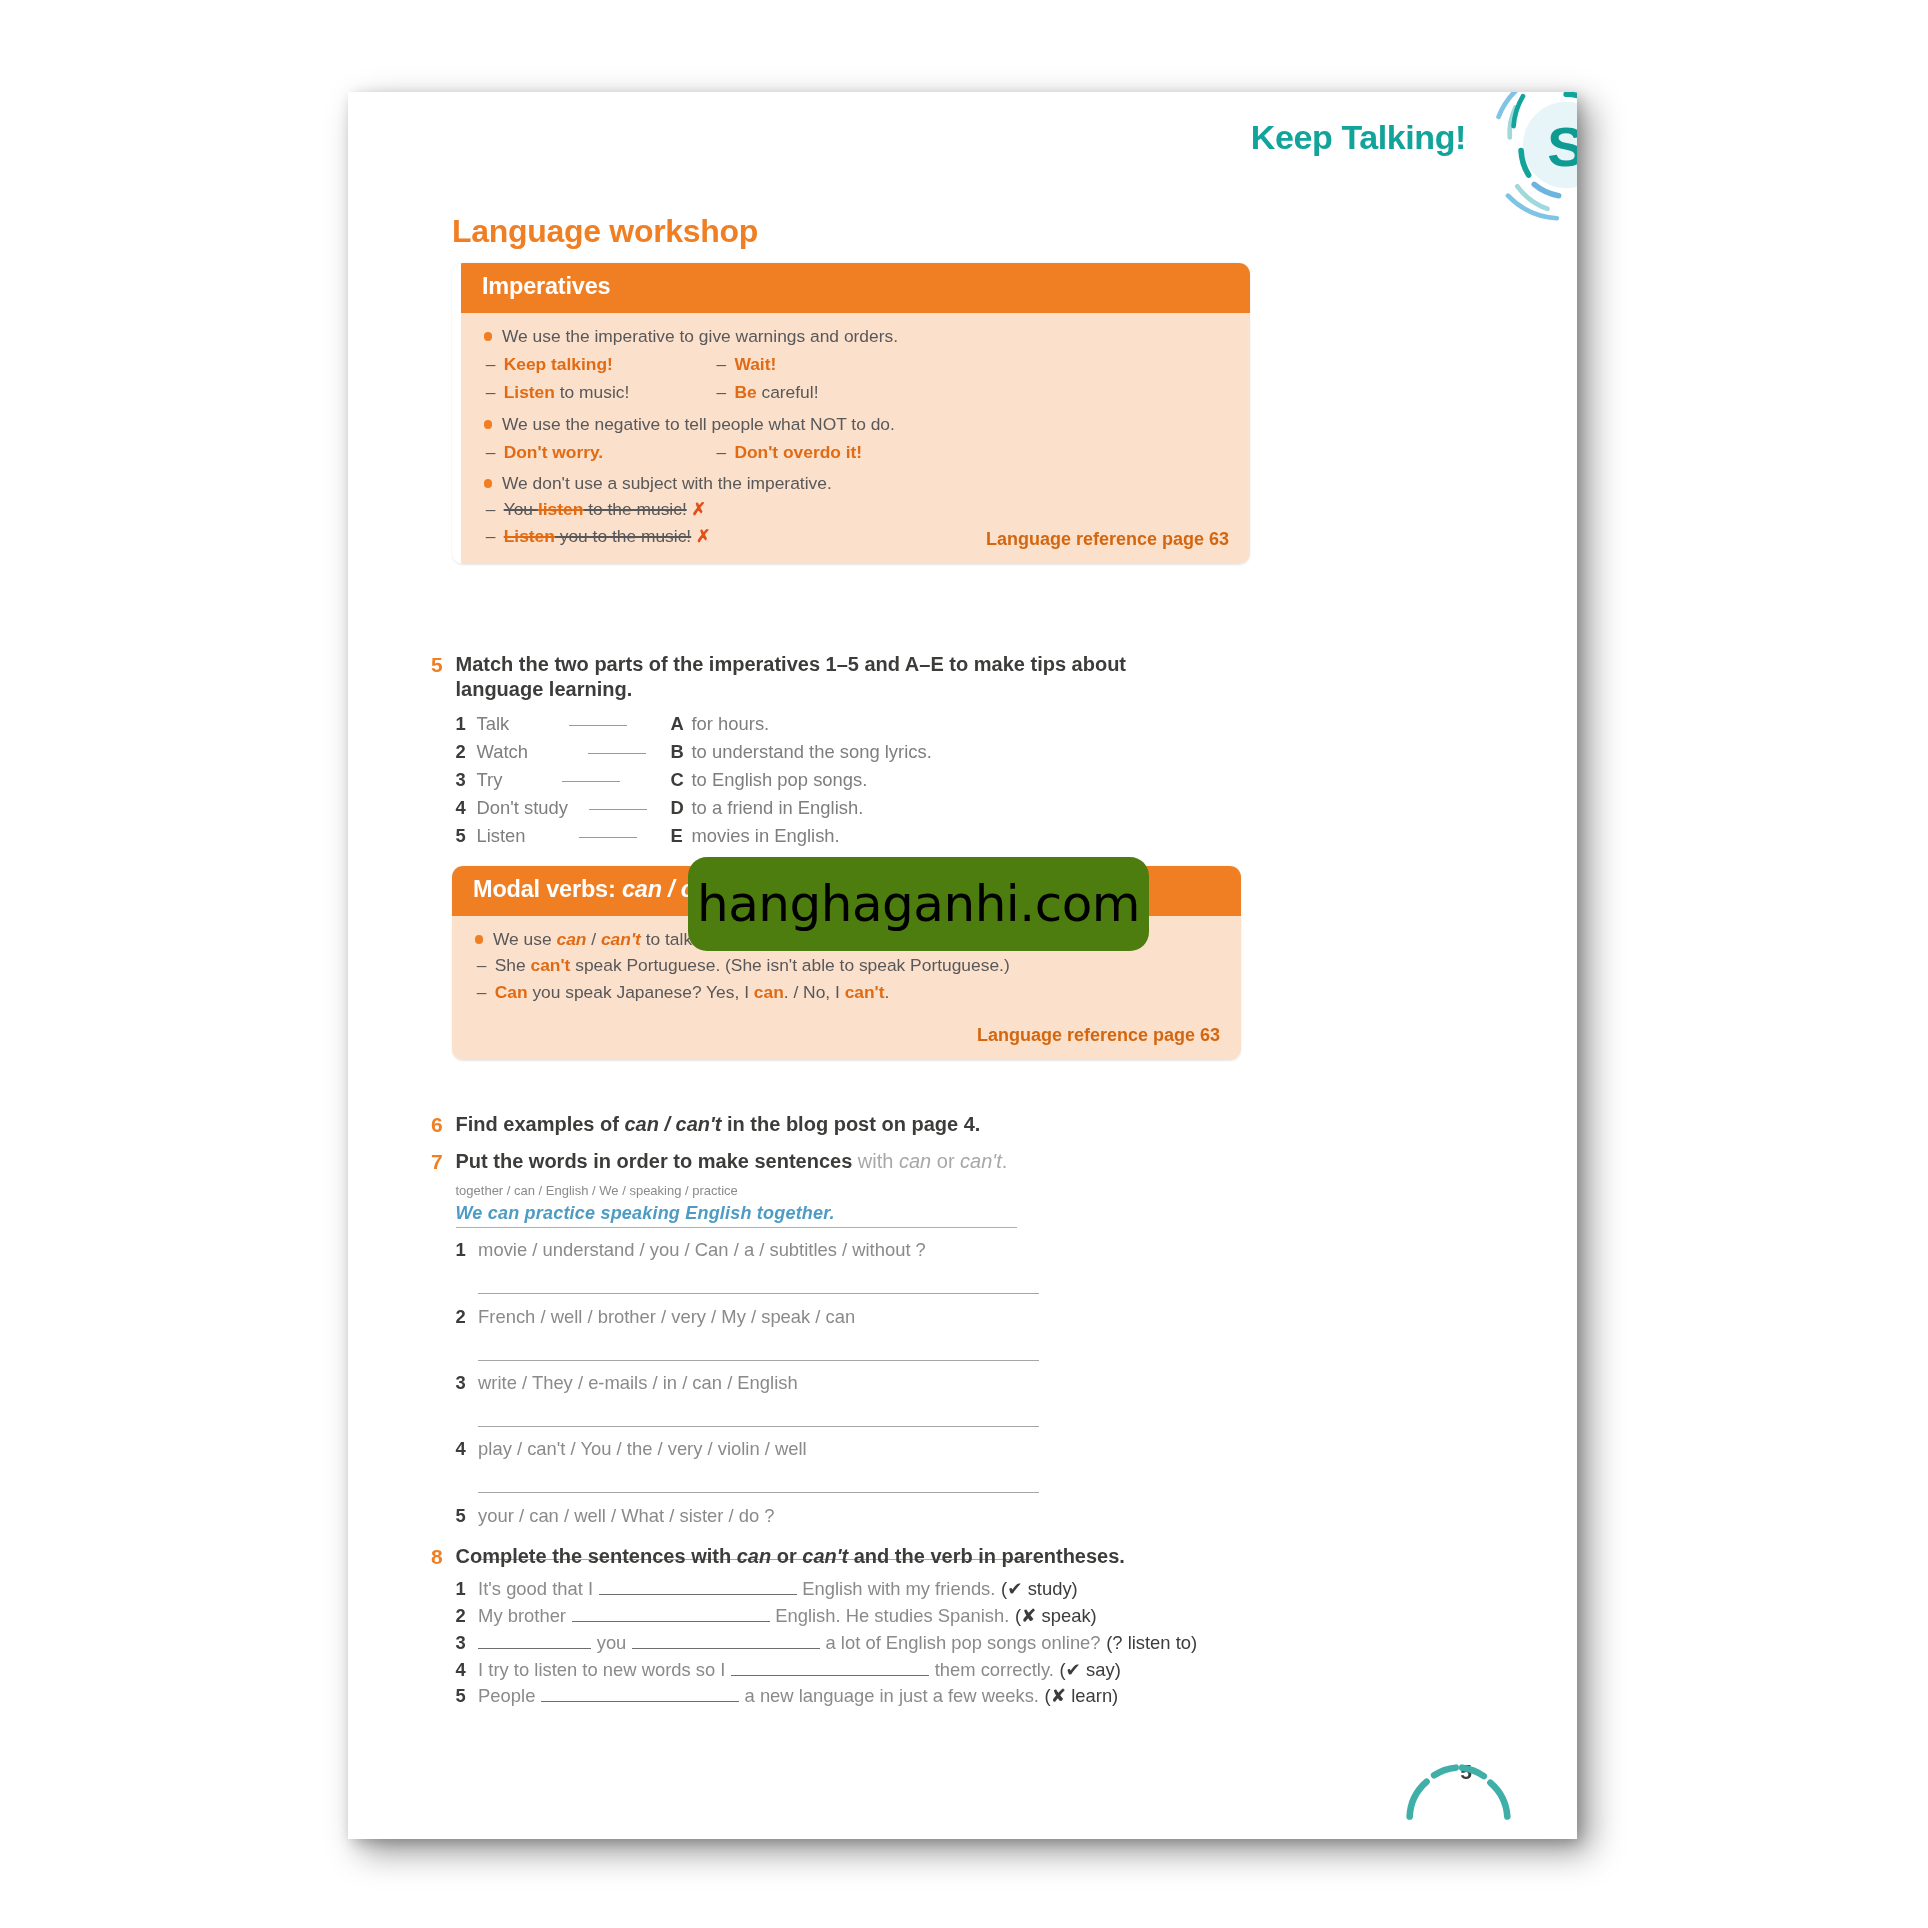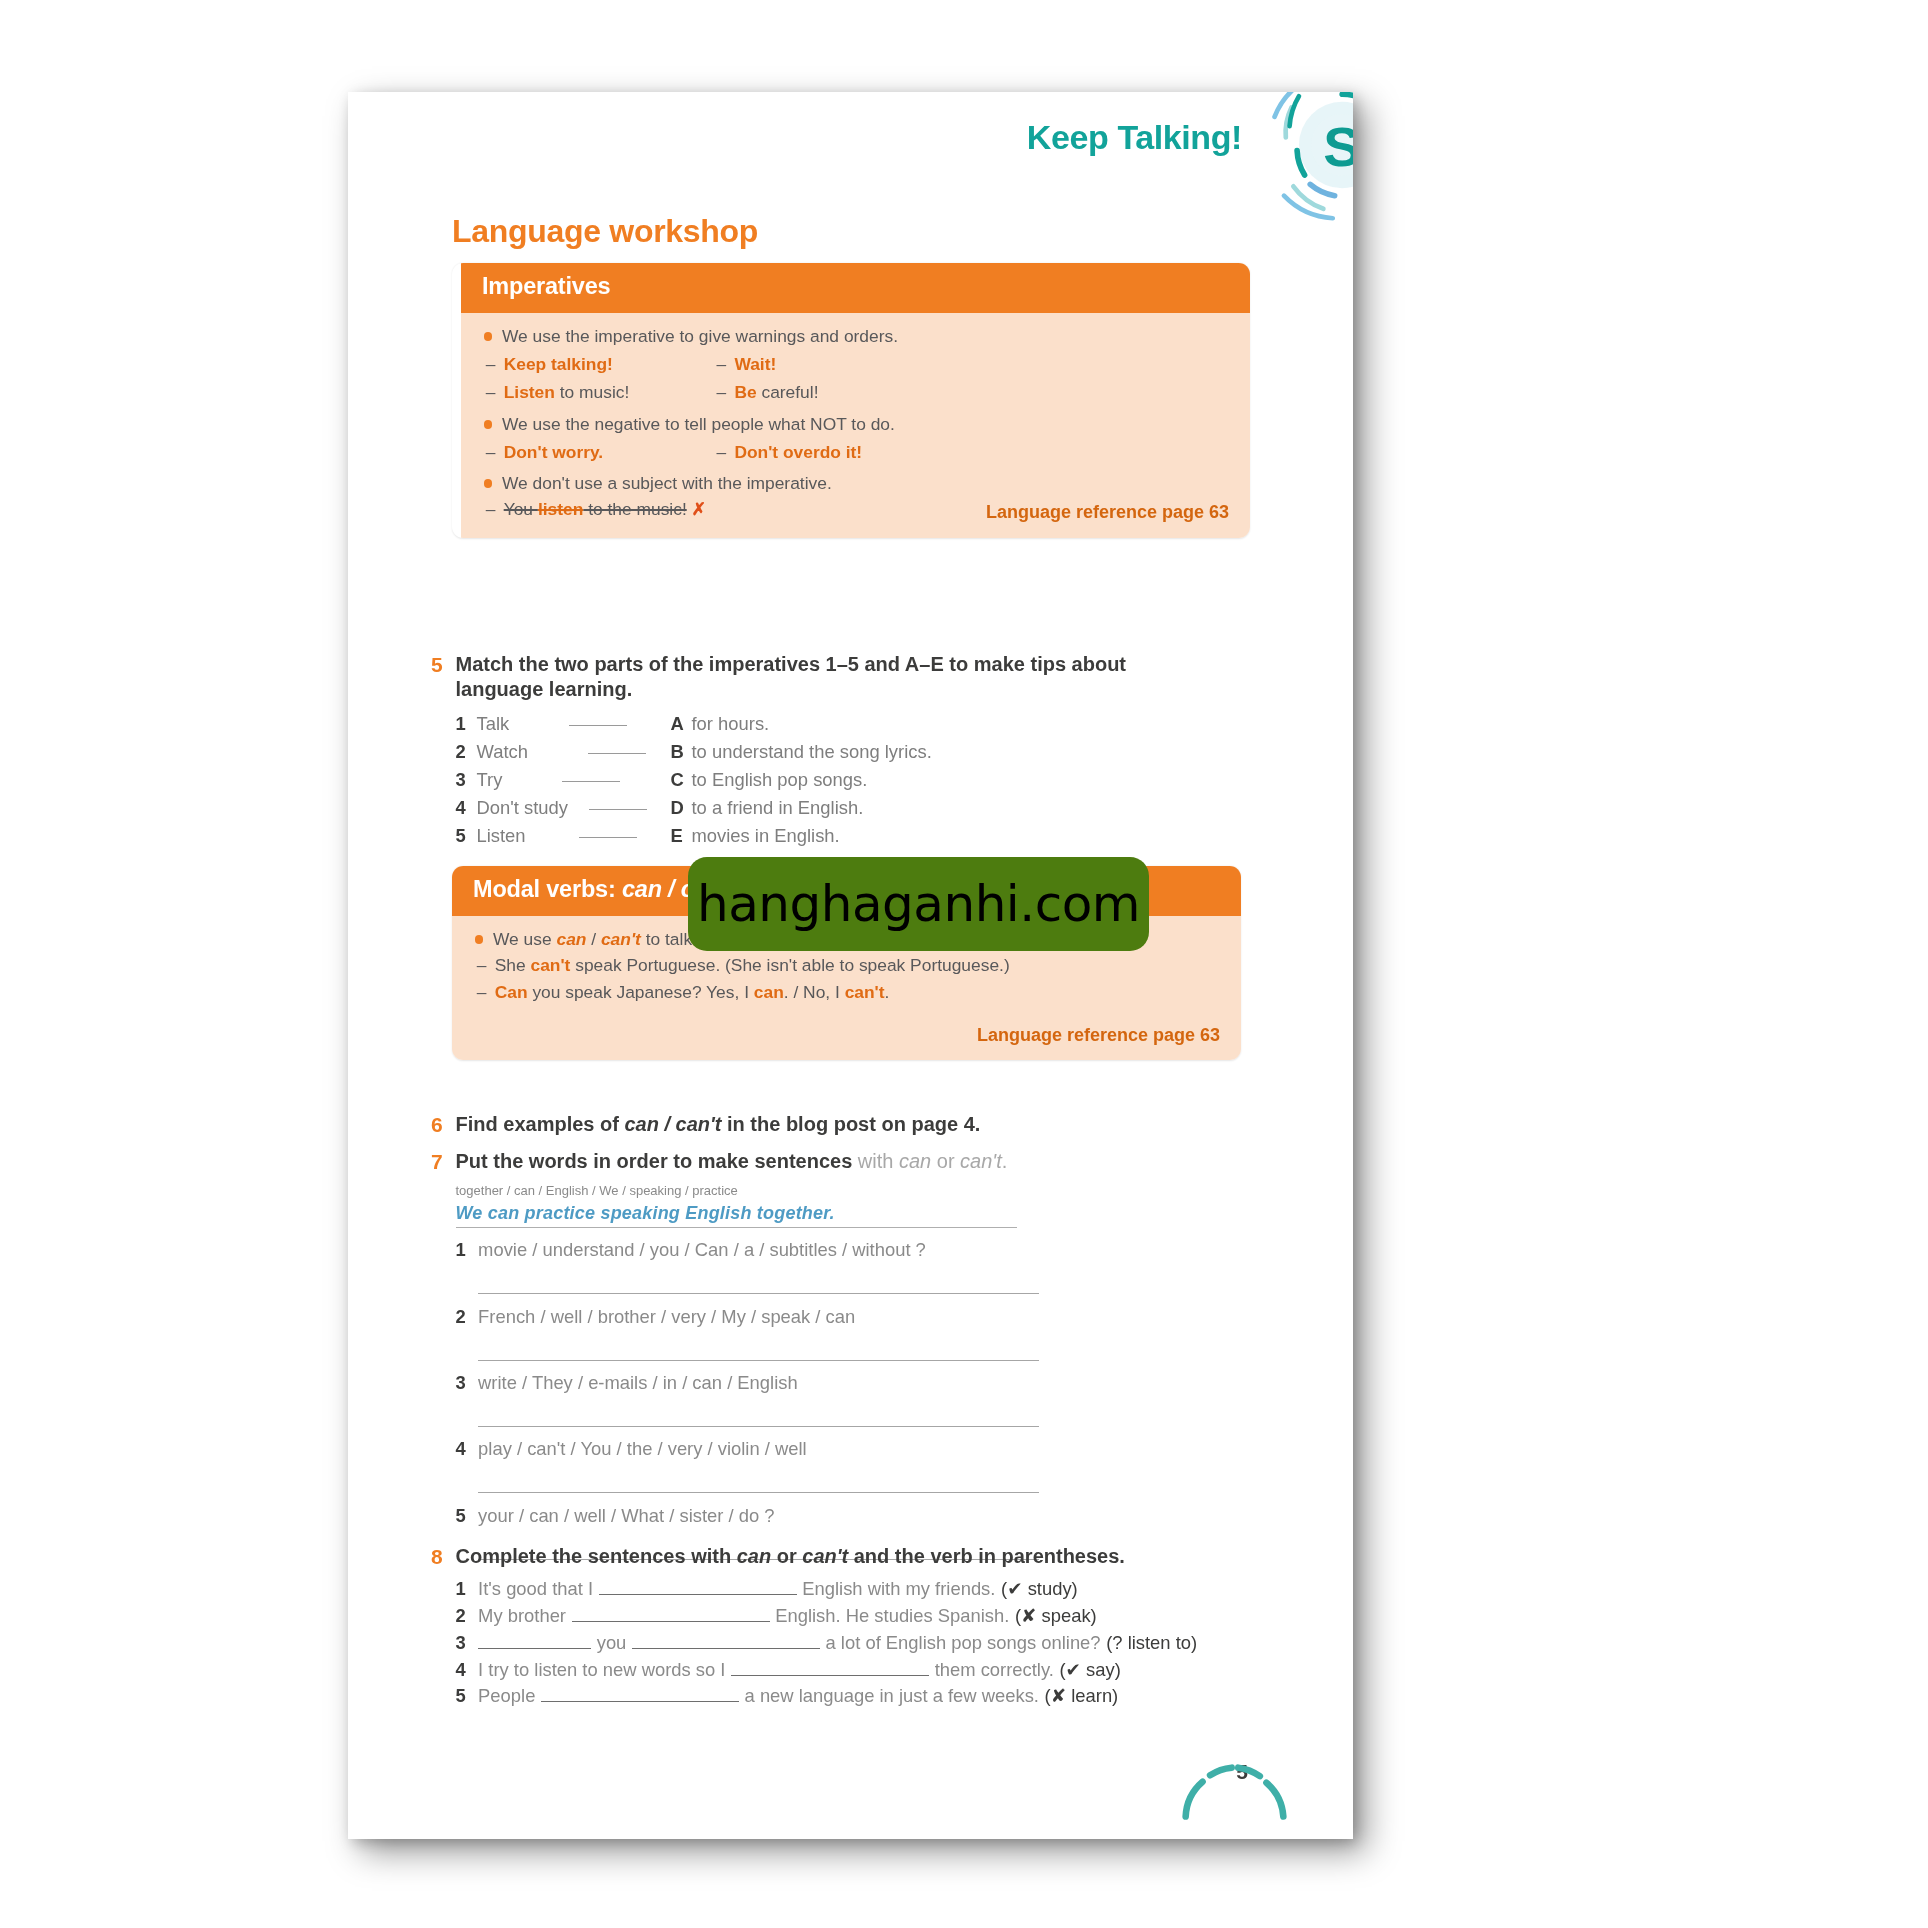--- a/index.html
+++ b/index.html
@@ -8,21 +8,21 @@
     background:#ffffff;
     font-family:"Liberation Sans", sans-serif;
     overflow:hidden;
     position:relative;
   }
 
   
   .page{
     position:absolute;
     left:348px; top:92px;
-    width:1005px; height:1747px;
+    width:1229px; height:1747px;
     background:#ffffff;
     box-shadow: 13px 13px 32px rgba(0,0,0,0.40), 3.8px 3.8px 13px rgba(0,0,0,0.22);
     overflow:hidden;
   }
 
   
   .runhead{
     position:absolute; right:111px; top:26px;
     display:flex; align-items:center; gap:9.4px;
   }
@@ -217,20 +217,24 @@
         </div>
       </div>
 
       <div class="bul" style="margin-top:6.6px;">
         <span>We don't use a subject with the imperative.</span>
       </div>
       <div class="dash">
         <span class="strike">You </span><span class="o strike">listen</span><span class="strike"> to the music!</span>
         <span class="xmark">✗</span>
       </div>
+      <div class="dash">
+        <span class="o strike">Listen</span><span class="strike"> you to the music!</span>
+        <span class="xmark">✗</span>
+      </div>
 
       <div class="ref">Language reference page 63</div>
     </div>
   </div>
 
   <div class="ex" style="top:560px;">
     <div class="ex-head">
       <span class="ex-num">5</span>
       <span>
         <span>Match the two parts of the imperatives 1–5 and A–E to make tips about</span><br>

